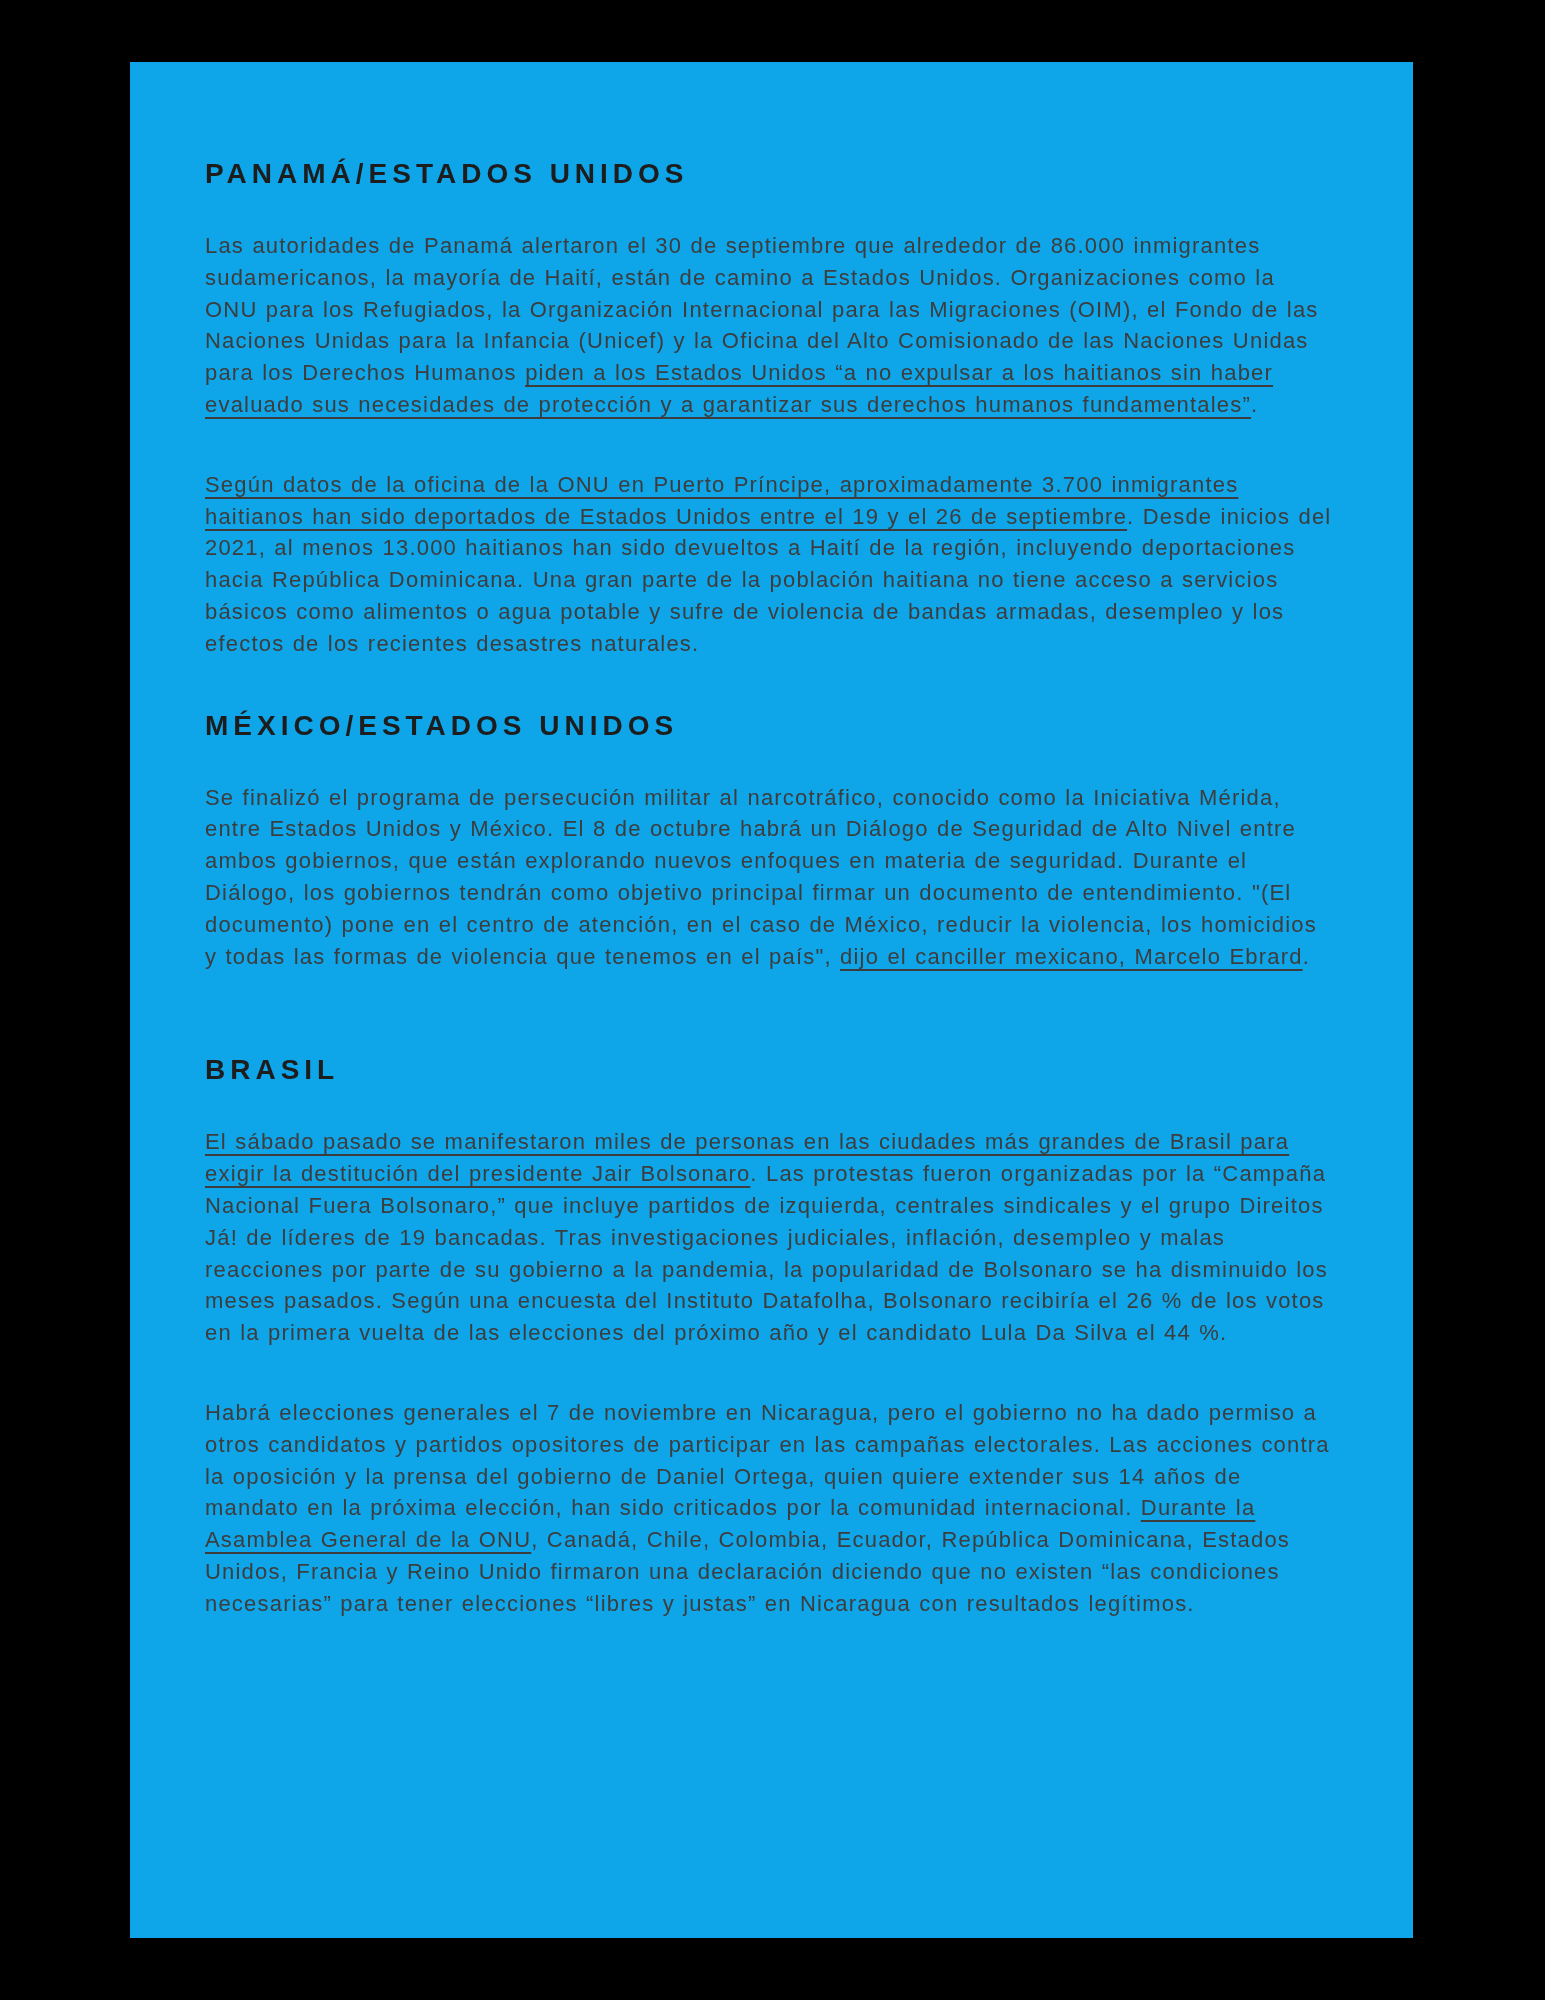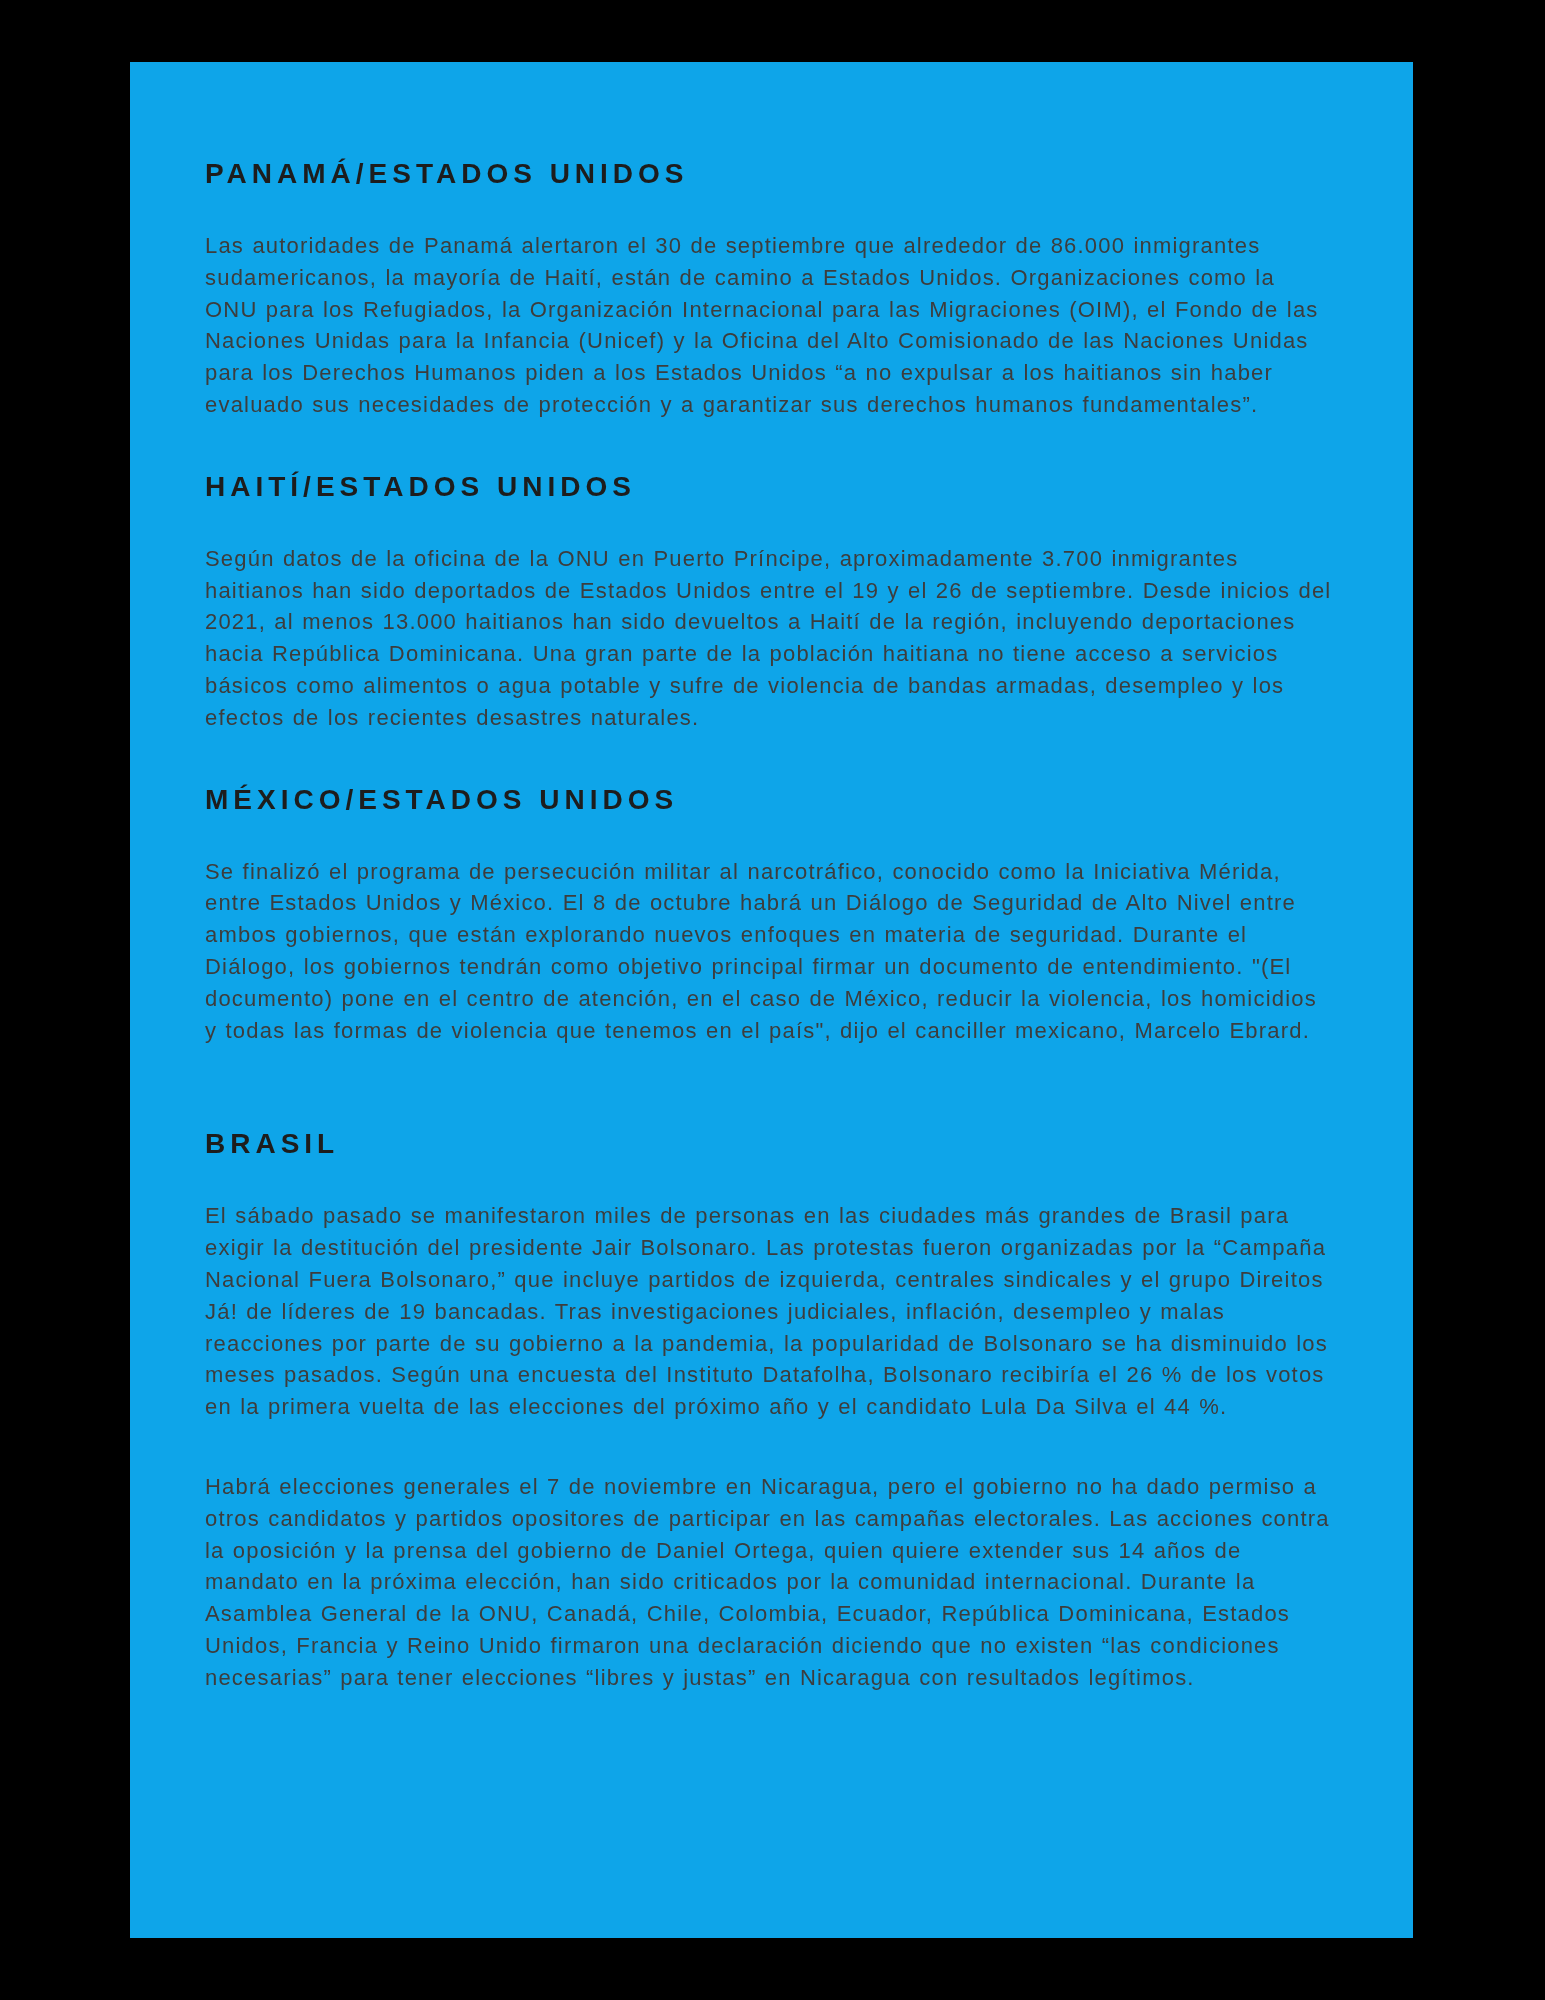--- a/index.html
+++ b/index.html
@@ -43,20 +43,21 @@
   p.section-paragraph {
     margin: 0;
     font-size: 22px;
     line-height: 31.8px;
     font-weight: 400;
     letter-spacing: 1.2px;
     word-spacing: 1px;
     color: #3d3d3d;
   }
   .text-link {
+    text-decoration: underline;
     text-decoration-thickness: 1.5px;
     text-underline-offset: 5px;
     color: inherit;
     cursor: pointer;
   }
   .text-plain {
     text-decoration: none;
   }
 </style>
 </head>
@@ -64,21 +65,20 @@
 
 <div class="paper">
   <main class="content">
 
       <section class="news-section">
         <h2 class="section-heading" style="color: rgb(29, 29, 29);">PANAMÁ/ESTADOS UNIDOS</h2>
         <p class="section-paragraph" style="color: rgb(61, 61, 61);"><span class="text-plain">Las autoridades de Panamá alertaron el 30 de septiembre que alrededor de 86.000 inmigrantes sudamericanos, la mayoría de Haití, están de camino a Estados Unidos. Organizaciones como la ONU para los Refugiados, la Organización Internacional para las Migraciones (OIM), el Fondo de las Naciones Unidas para la Infancia (Unicef) y la Oficina del Alto Comisionado de las Naciones Unidas para los Derechos Humanos </span><span class="text-link">piden a los Estados Unidos “a no expulsar a los haitianos sin haber evaluado sus necesidades de protección y a garantizar sus derechos humanos fundamentales”</span><span class="text-plain">.</span></p>
       </section>
 
       <section class="news-section">
-        <h2 class="section-heading" style="color: rgb(29, 29, 29);">HAITÍ/ESTADOS UNIDOS</h2>
         <p class="section-paragraph" style="color: rgb(61, 61, 61);"><span class="text-link">Según datos de la oficina de la ONU en Puerto Príncipe, aproximadamente 3.700 inmigrantes haitianos han sido deportados de Estados Unidos entre el 19 y el 26 de septiembre</span><span class="text-plain">. Desde inicios del 2021, al menos 13.000 haitianos han sido devueltos a Haití de la región, incluyendo deportaciones hacia República Dominicana. Una gran parte de la población haitiana no tiene acceso a servicios básicos como alimentos o agua potable y sufre de violencia de bandas armadas, desempleo y los efectos de los recientes desastres naturales.</span></p>
       </section>
 
       <section class="news-section">
         <h2 class="section-heading" style="color: rgb(29, 29, 29);">MÉXICO/ESTADOS UNIDOS</h2>
         <p class="section-paragraph" style="color: rgb(61, 61, 61);"><span class="text-plain">Se finalizó el programa de persecución militar al narcotráfico, conocido como la Iniciativa Mérida, entre Estados Unidos y México. El 8 de octubre habrá un Diálogo de Seguridad de Alto Nivel entre ambos gobiernos, que están explorando nuevos enfoques en materia de seguridad. Durante el Diálogo, los gobiernos tendrán como objetivo principal firmar un documento de entendimiento. "(El documento) pone en el centro de atención, en el caso de México, reducir la violencia, los homicidios y todas las formas de violencia que tenemos en el país", </span><span class="text-link">dijo el canciller mexicano, Marcelo Ebrard</span><span class="text-plain">.</span></p>
       </section>
 
       <section class="news-section">
         <h2 class="section-heading" style="color: rgb(29, 29, 29);">BRASIL</h2>

